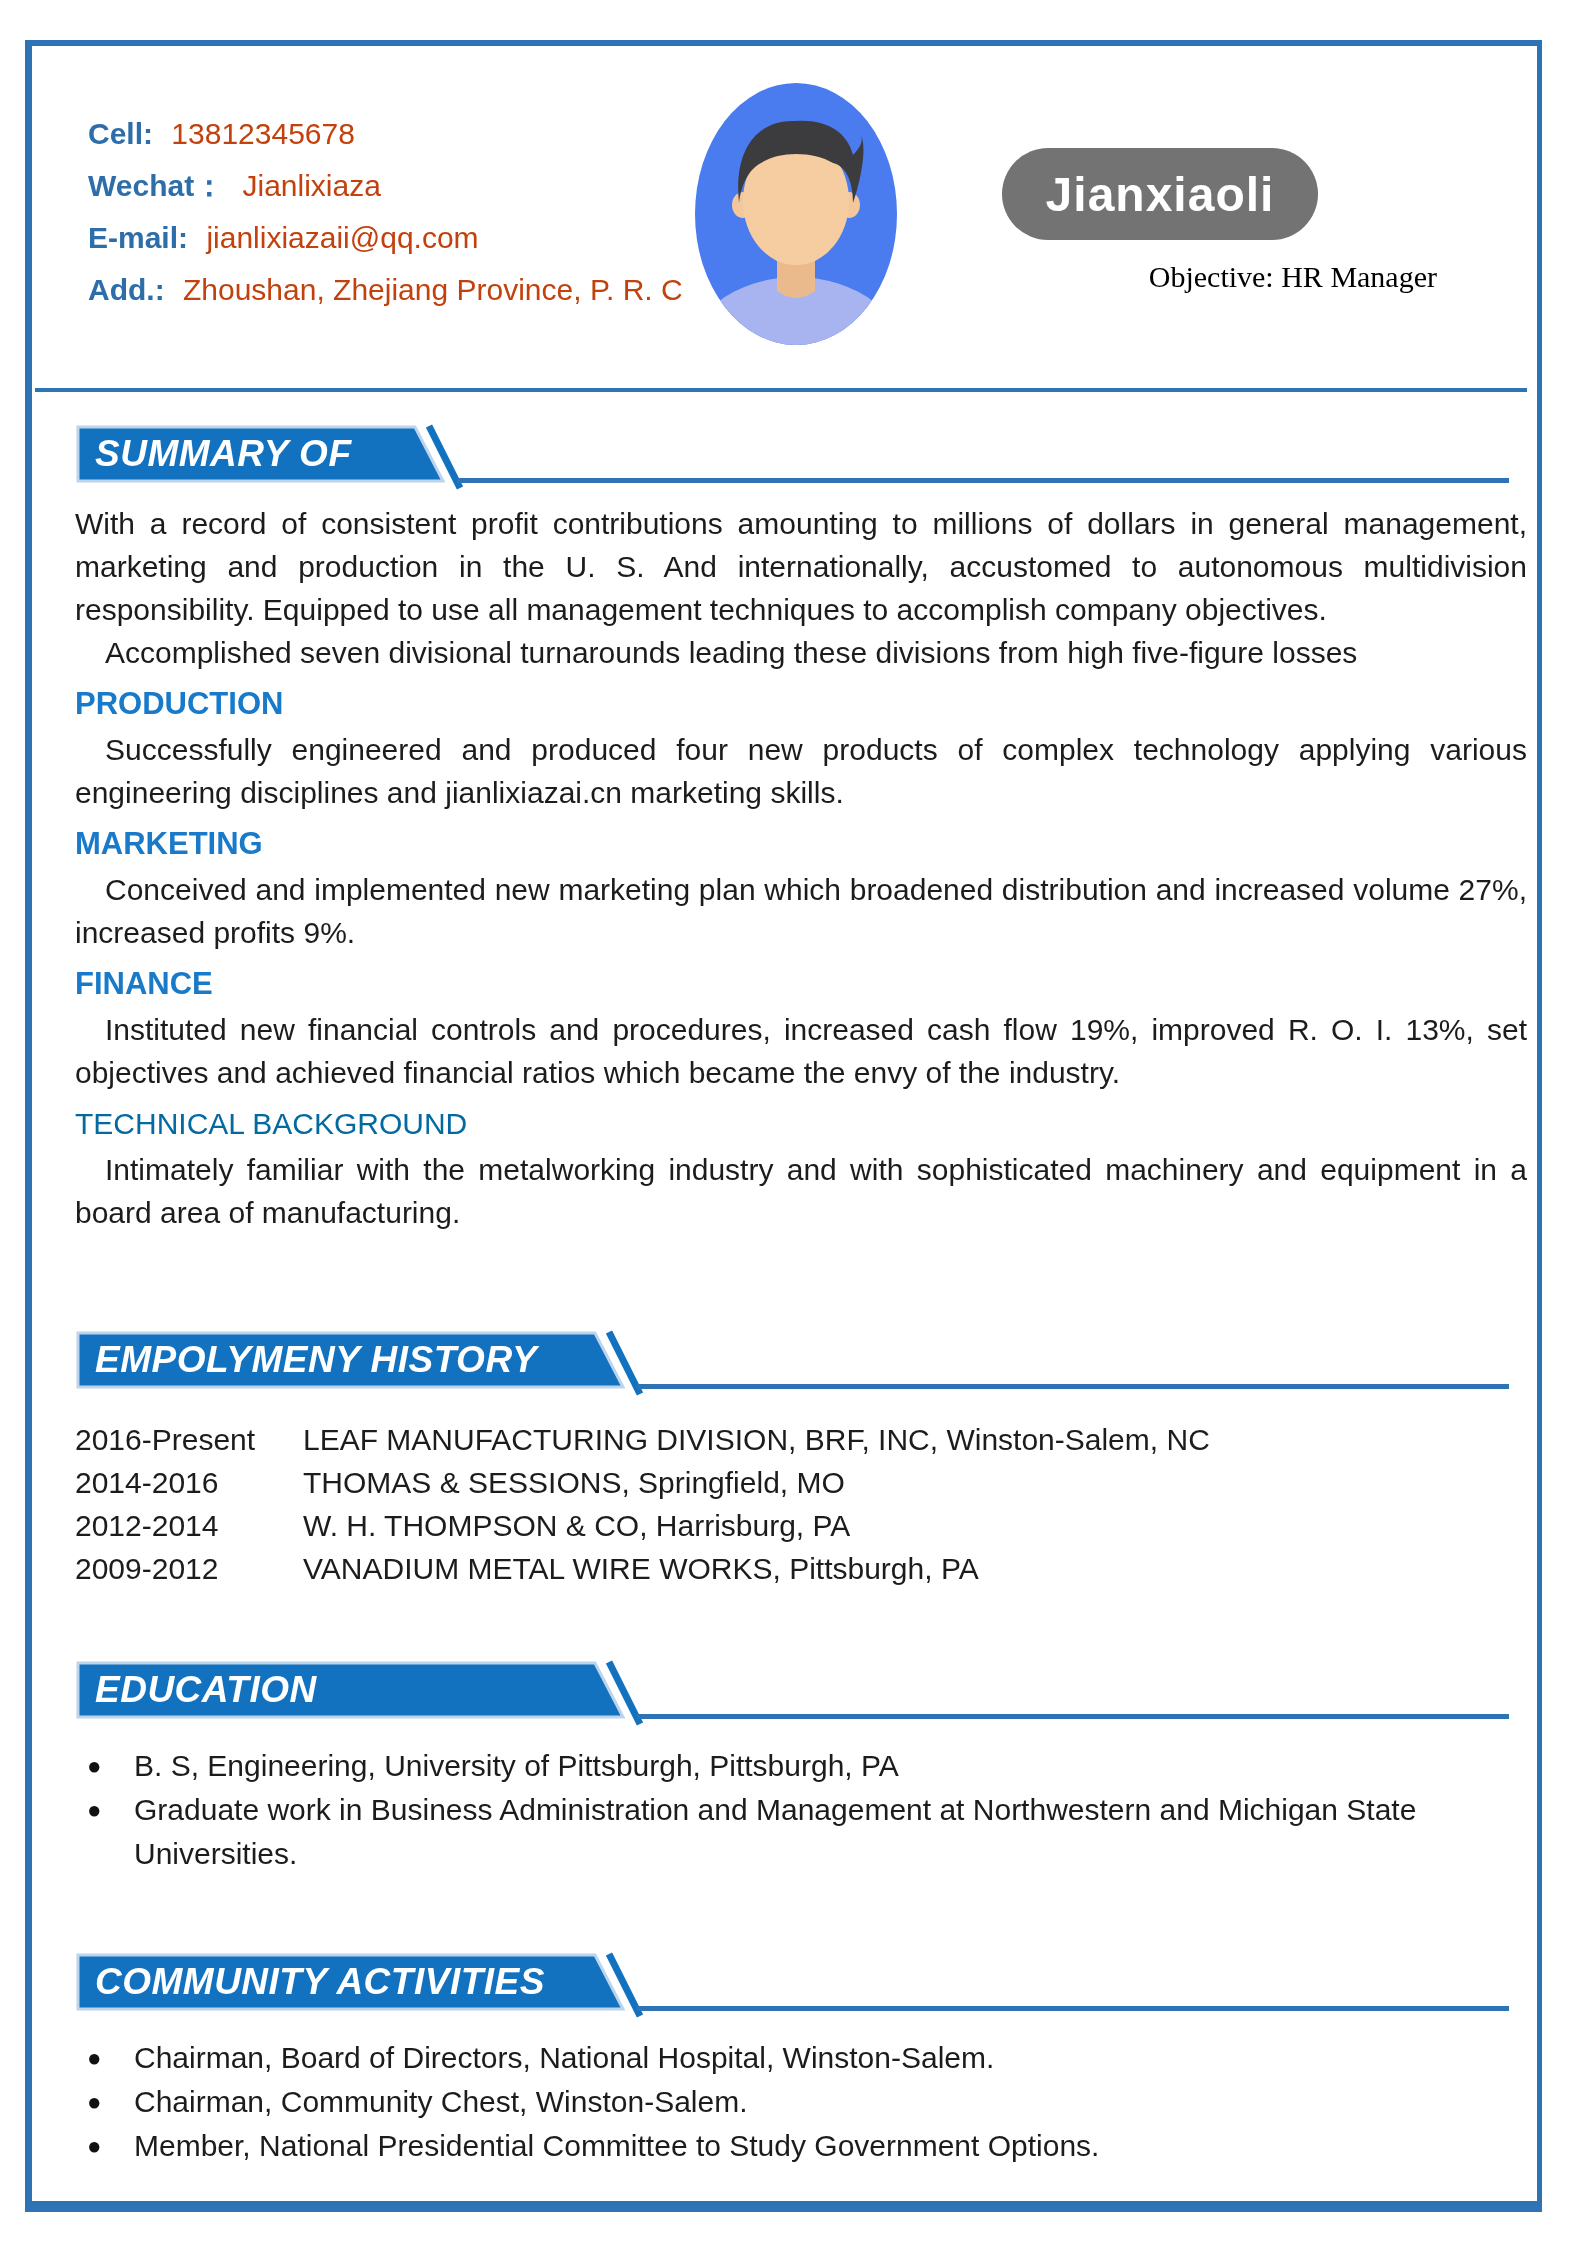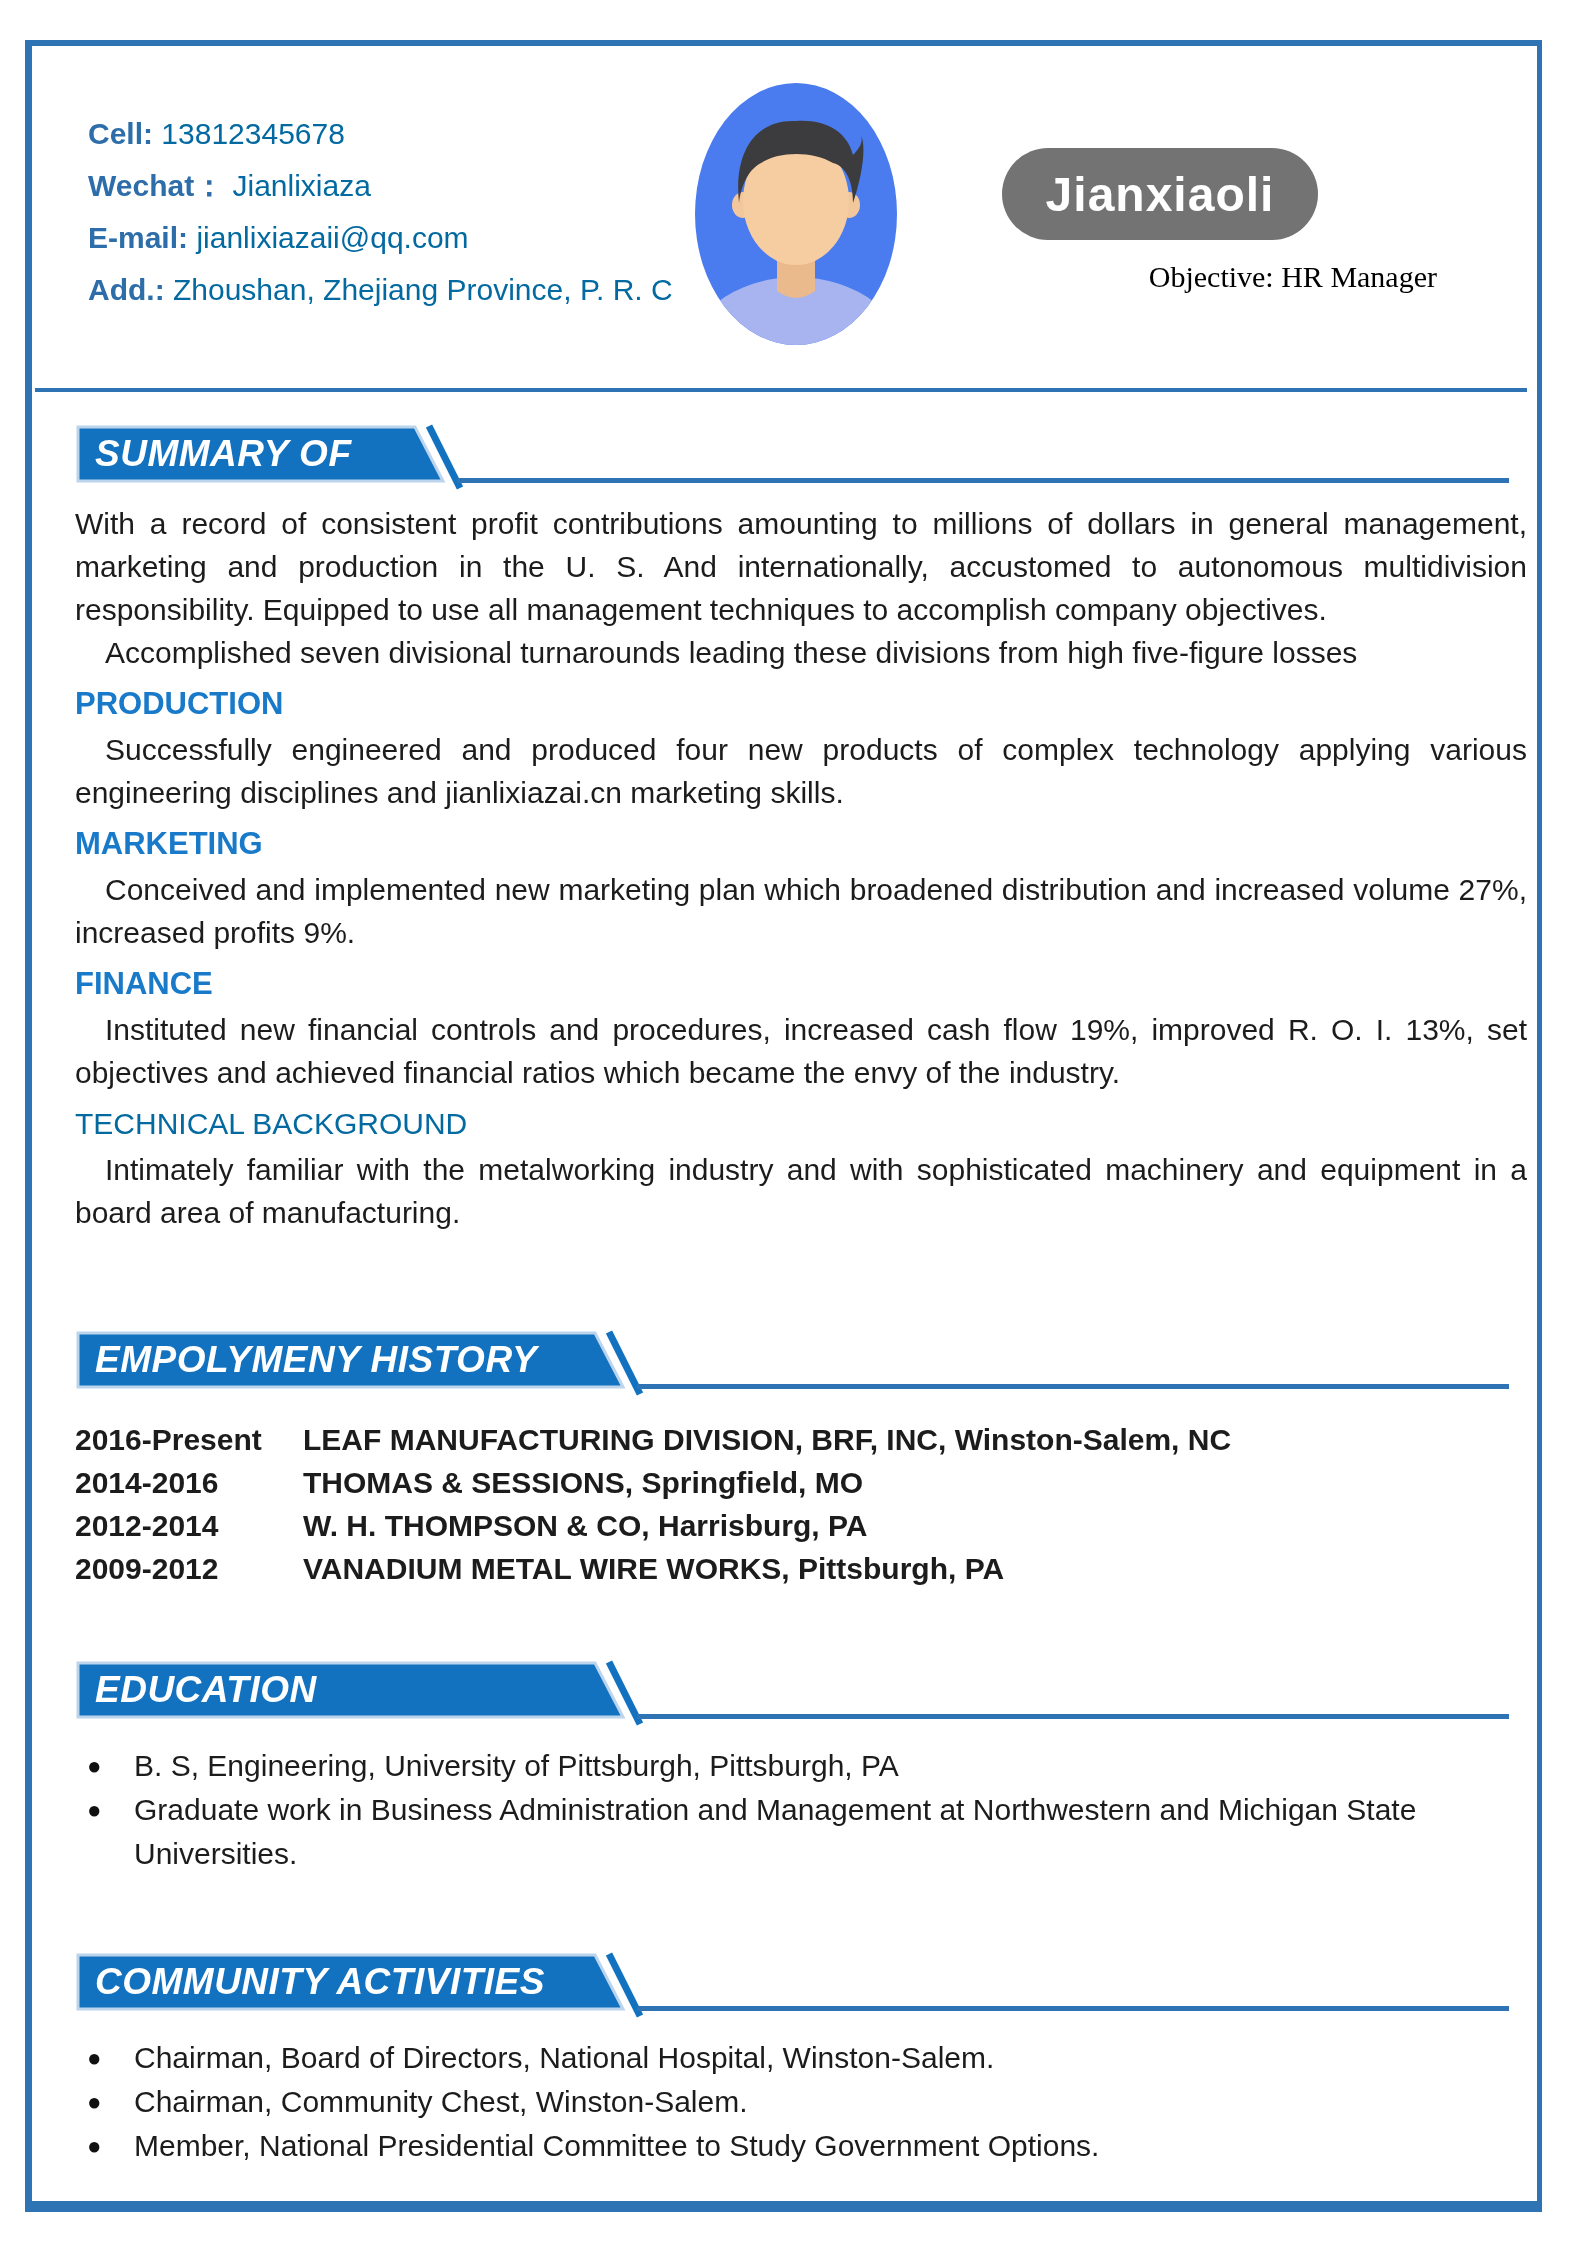--- a/index.html
+++ b/index.html
@@ -13,21 +13,21 @@
     box-sizing:border-box;
     border-style:solid; border-color:#2e74b5;
     border-width:6px 5px 11px 7px;
     background:#ffffff;
   }
   
   .header-area { position:relative; height:342px; }
   .contact { position:absolute; left:56px; top:62px; }
   .contact-row { font-size:30px; line-height:52px; white-space:nowrap; }
   .contact-label { color:#2d6da9; font-weight:bold; }
-  .contact-value { color:#0369a1; }
+  .contact-value { color:#c2410c; margin-left:10px; }
   .avatar { position:absolute; left:663px; top:37px; }
   .name-pill {
     position:absolute; left:970px; top:102px; width:316px; height:92px;
     background:#737373; border-radius:46px;
     display:flex; align-items:center; justify-content:center;
     color:#ffffff; font-size:48px; font-weight:bold; letter-spacing:1px;
   }
   .objective {
     position:absolute; left:1005px; top:214px; width:400px; text-align:right;
     font-family:"Liberation Serif","DejaVu Serif",serif;
@@ -50,21 +50,21 @@
   .body-text {
     font-size:30px; line-height:43px; text-align:justify; margin:0;
   }
   .intro { margin-top:12px; }
   .indent { text-indent:30px; }
   .subhead {
     font-size:31px; font-weight:bold; color:#187ac9;
     margin:10px 0 4px 0; line-height:40px;
   }
   .subhead.plain { color:#0369a1; font-weight:normal; font-size:30px; }
-  .emp-list { margin-top:22px;font-weight:bold; }
+  .emp-list { margin-top:22px; }
   .emp-row { display:flex; font-size:30px; line-height:43px; }
   .emp-period { flex:0 0 228px; }
   .emp-company { flex:1; }
   .bullet-list { margin-top:18px; }
   .bullet-item { display:flex; font-size:30px; line-height:44px; }
   .bullet-dot { flex:0 0 47px; font-size:24px; padding-left:12px; color:#111; }
   .bullet-text { flex:1; }
 </style>
 </head>
 <body>

